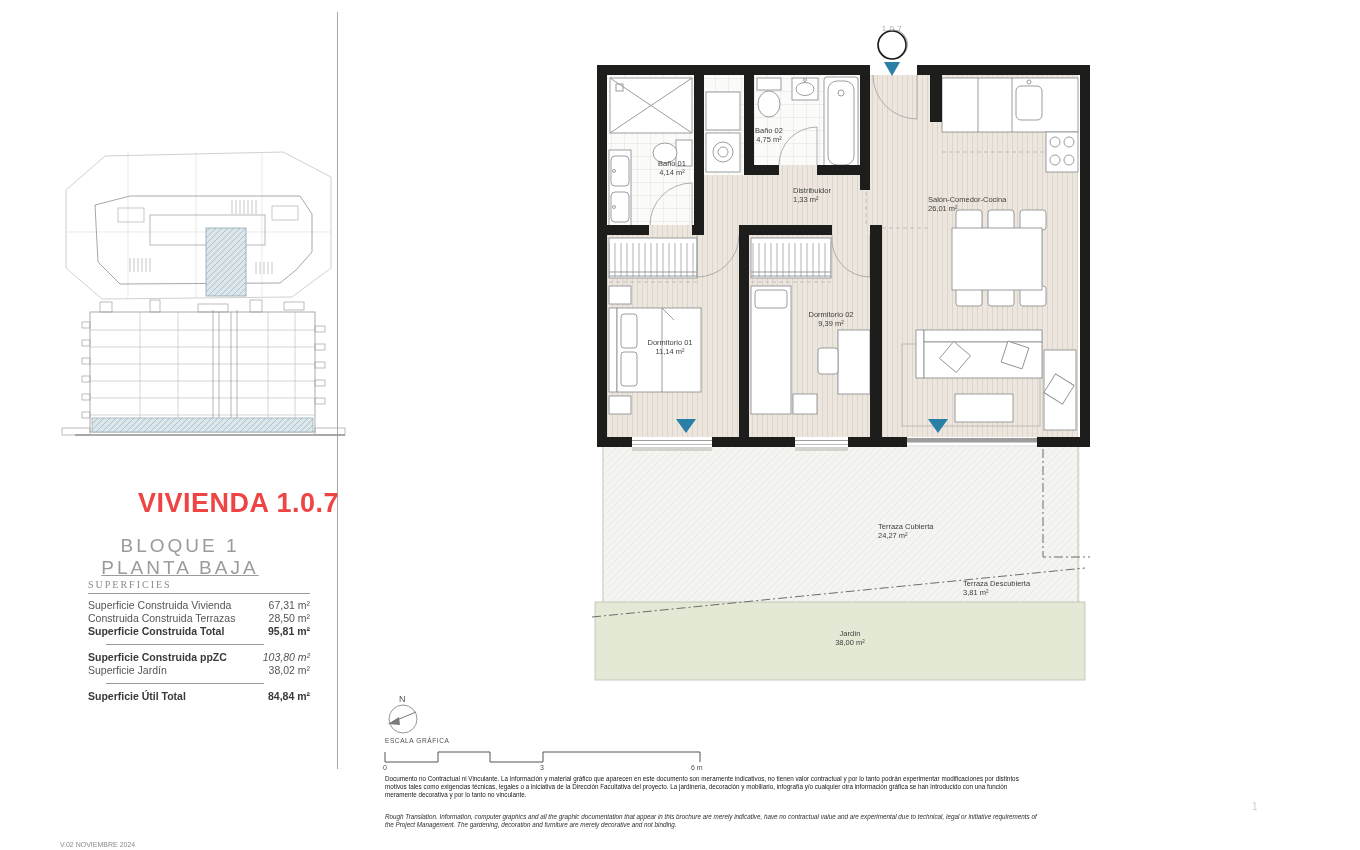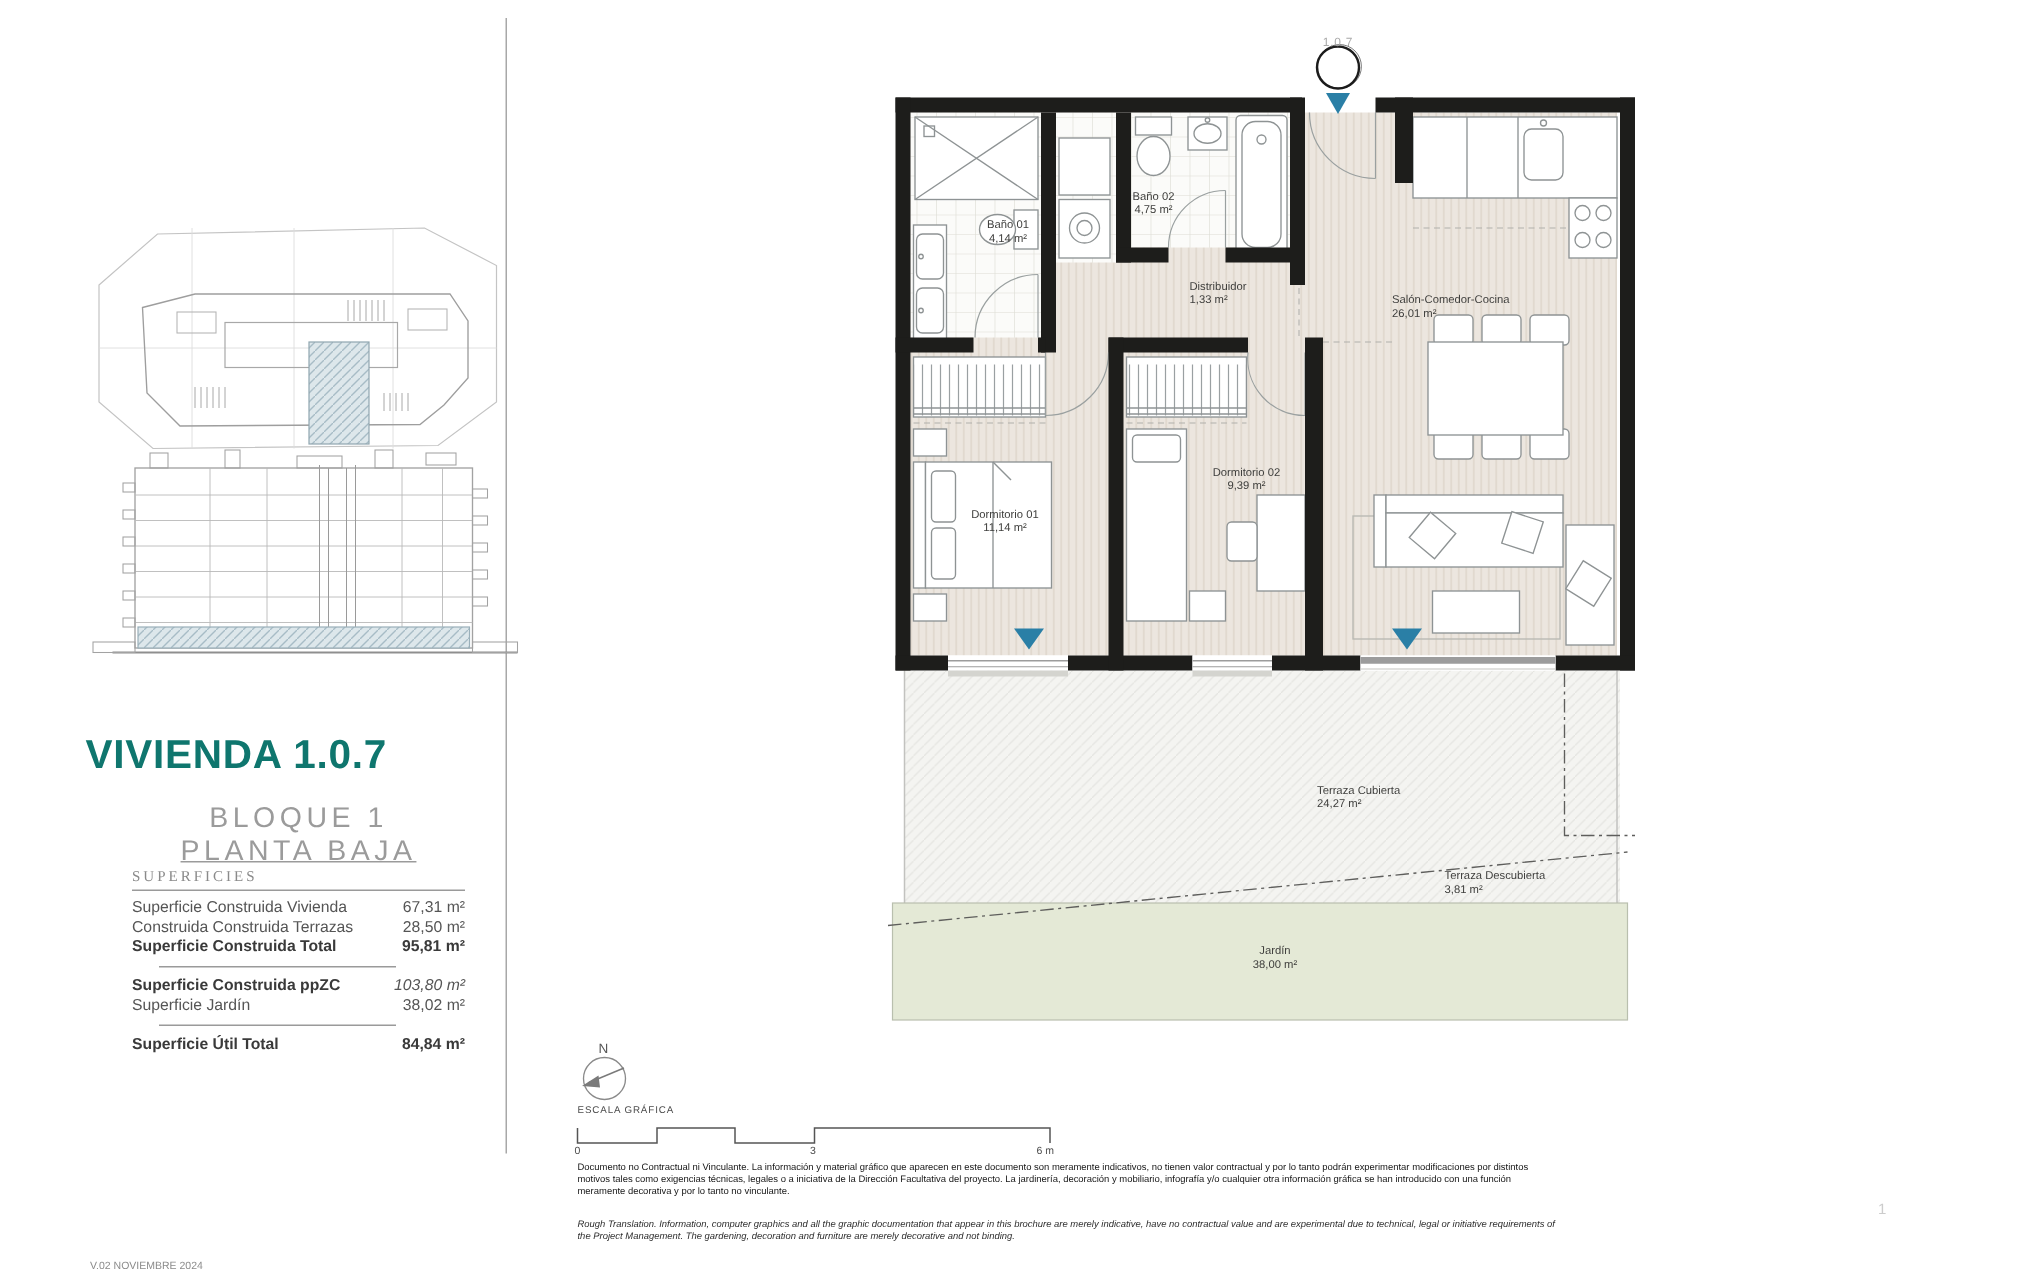--- a/index.html
+++ b/index.html
@@ -1,23 +1,23 @@
 <!DOCTYPE html>
 <html><head>
 <meta charset="utf-8">
 <style>
   html,body{margin:0;padding:0;background:#fff;}
   .canvas{position:relative;width:1360px;height:850px;background:#ffffff;overflow:hidden;
           font-family:"Liberation Sans",sans-serif;color:#3f3f3f;}
   .abs{position:absolute;}
   .divider{position:absolute;left:337px;top:12px;width:1px;height:757px;background:#a8a8a8;}
   
-  .title{position:absolute;left:57px;top:488px;width:282px;text-align:left;
-         font-size:27px;font-weight:bold;letter-spacing:.5px;color:#0f766e;}
-  .subtitle{position:absolute;left:58px;width:282px;text-align:center;
+  .title{position:absolute;left:57px;top:488px;width:282px;text-align:right;
+         font-size:27px;font-weight:bold;letter-spacing:.5px;color:#ef4444;}
+  .subtitle{position:absolute;left:39px;width:282px;text-align:center;
             font-size:19px;color:#9b9b9b;letter-spacing:3px;}
   .sub1{top:535px;} .sub2{top:557px;text-decoration:underline;}
   .sup-table{position:absolute;left:88px;top:579px;width:222px;font-size:10.5px;color:#555;}
   .sup-header{font-size:10px;color:#8a8a8a;letter-spacing:2px;margin-bottom:3px;font-family:Liberation Serif, serif;}
   .rule{border:0;border-top:1px solid #9a9a9a;margin:0 0 5px 0;}
   .rule2{border:0;border-top:1px solid #9a9a9a;margin:6px 46px 6px 18px;}
   .srow{display:flex;justify-content:space-between;line-height:13px;}
   .srow .v{text-align:left;}
   .b{font-weight:bold;color:#3a3a3a;gap:20px;}
   .i{font-style:italic;}
@@ -334,21 +334,21 @@
     </div>
     <hr class="rule2">
     <div class="srow b">
       <span>Superficie Útil Total</span>
       <span class="v">84,84 m²</span>
     </div>
   </div>
 
   <div class="unit-num">1.0.7</div>
 
-  <div class="rlabel ctr" style="left:672px;top:145px">
+  <div class="rlabel ctr" style="left:672px;top:159px">
     <div>Baño 01</div>
     <div>4,14 m²</div>
   </div>
   <div class="rlabel ctr" style="left:769px;top:126px">
     <div>Baño 02</div>
     <div>4,75 m²</div>
   </div>
   <div class="rlabel" style="left:793px;top:186px">
     <div>Distribuidor</div>
     <div>1,33 m²</div>

